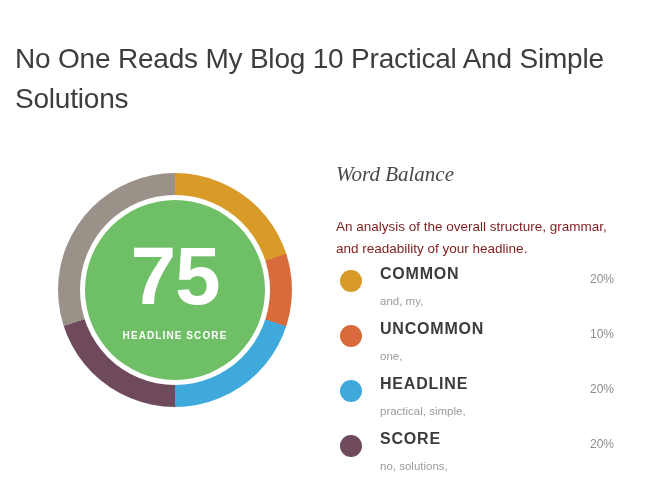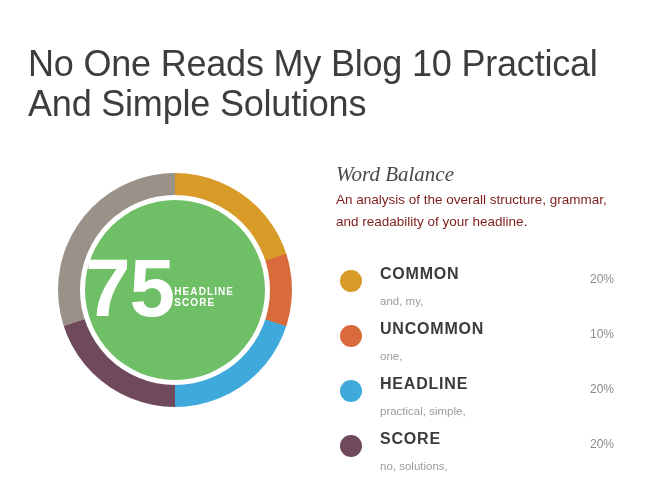--- a/index.html
+++ b/index.html
@@ -12,24 +12,24 @@
     height: 504px;
     background: #ffffff;
     font-family: "Liberation Sans", sans-serif;
     overflow: hidden;
     position: relative;
   }
 
   
   #page-title {
     position: absolute;
-    left: 28px;
+    left: 15px;
     top: 20px;
     width: 600px;
-    font-size: 36px;
+    font-size: 28px;
     line-height: 40px;
     font-weight: 400;
     color: #3d3d3d;
     letter-spacing: -0.2px;
   }
 
   
   #score-widget {
     position: absolute;
     left: 58px;
@@ -53,21 +53,21 @@
   }
   #score-center {
     position: absolute;
     left: 27px;
     top: 27px;
     width: 180px;
     height: 180px;
     border-radius: 50%;
     background: #6fbf67;
     display: flex;
-    flex-direction: row;
+    flex-direction: column;
     align-items: center;
     justify-content: center;
   }
   #score-value {
     color: #ffffff;
     font-size: 82px;
     line-height: 82px;
     font-weight: 700;
     letter-spacing: -1px;
     margin-top: -4px;
@@ -85,21 +85,21 @@
     position: absolute;
     left: 336px;
     top: 162px;
     width: 290px;
   }
   #panel-title {
     font-family: "Liberation Serif", serif;
     font-style: italic;
     font-size: 21px;
     color: #4a4a4a;
-    margin: 0 0 2px 0;
+    margin: 0 0 29px 0;
     font-weight: 400;
   }
   #panel-desc {
     font-size: 13.5px;
     line-height: 22px;
     color: #7f1d1d;
     margin: 0;
     width: 288px;
   }
 

